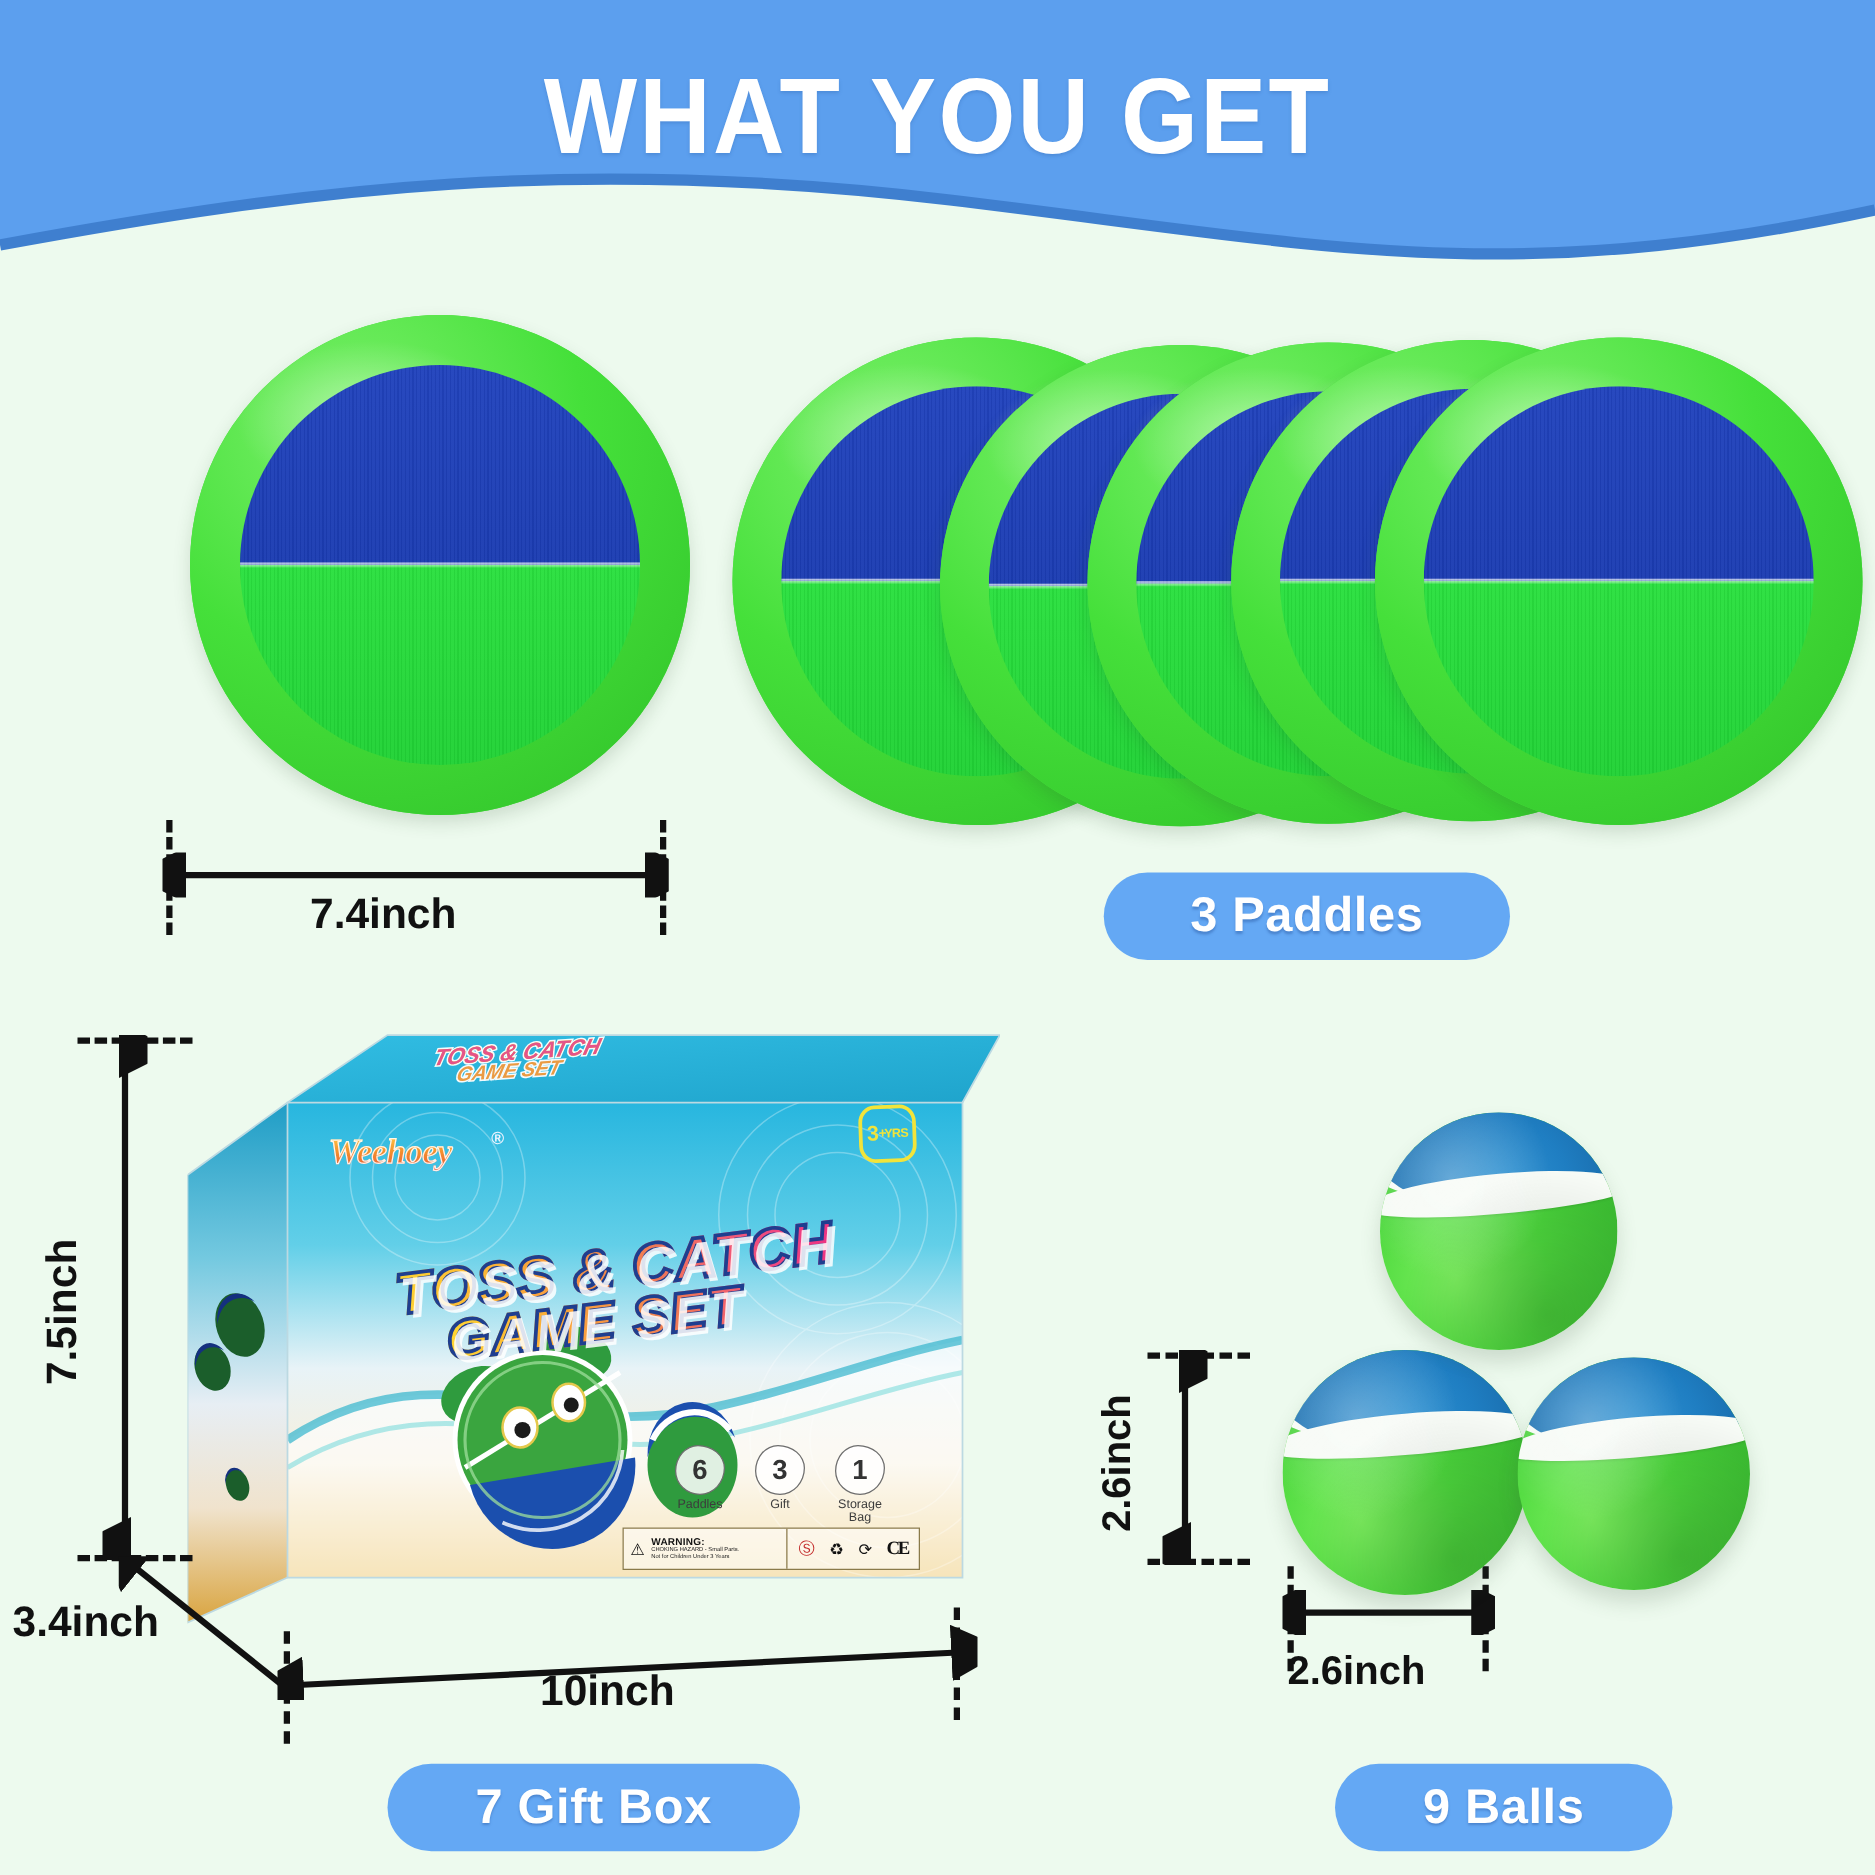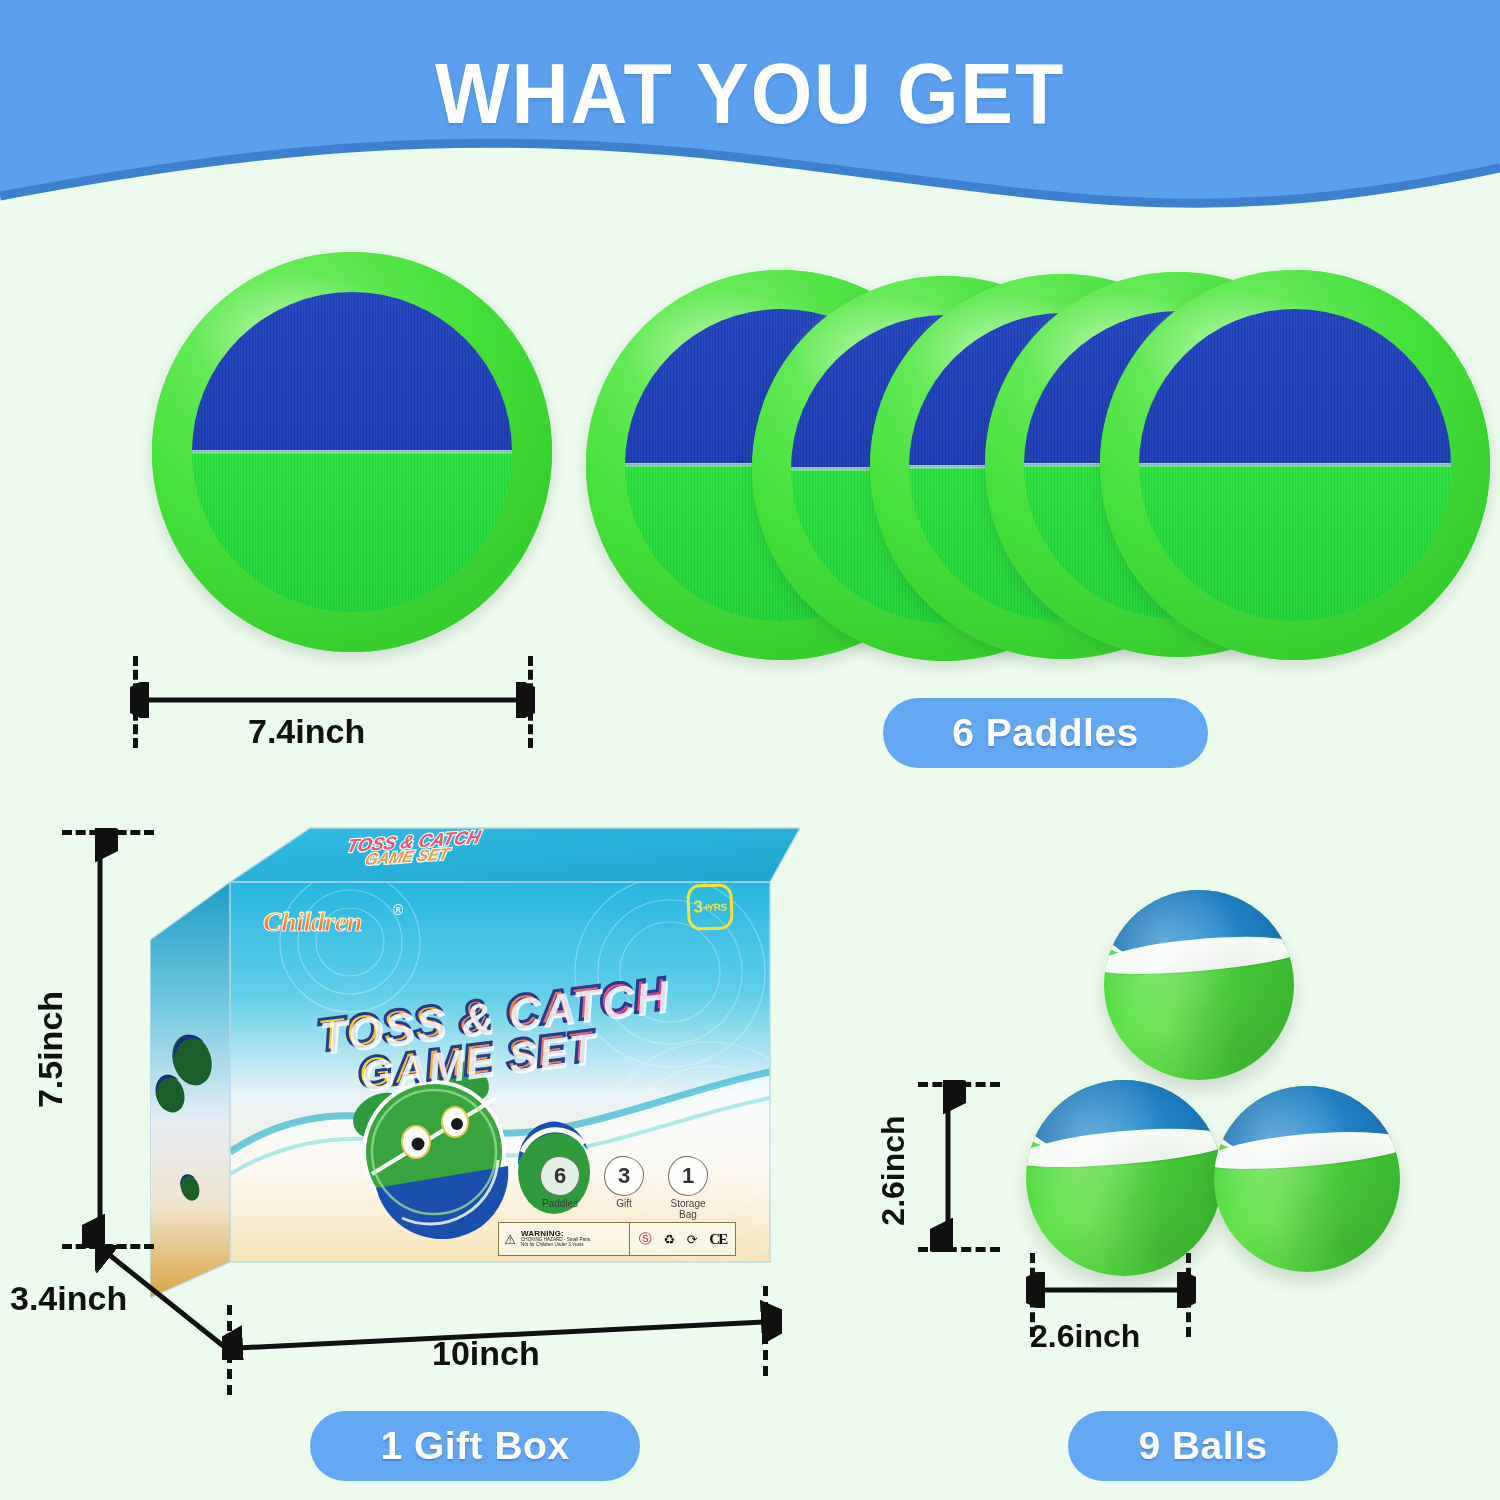--- a/index.html
+++ b/index.html
@@ -275,21 +275,21 @@
         <path d="M9,0 L0,4.5 L9,9 Z" fill="#111"></path>
       </marker>
       <marker id="ahR" markerWidth="9" markerHeight="9" refX="1" refY="4.5" orient="auto">
         <path d="M0,0 L9,4.5 L0,9 Z" fill="#111"></path>
       </marker>
     </defs>
     <line x1="14" y1="18" x2="391" y2="18" stroke="#111" stroke-width="5" marker-start="url(#ahL)" marker-end="url(#ahR)"></line>
   </svg>
   <div class="dim-label" style="left:248px; top:712px; font-size:34px;text-align:right;">7.4inch</div>
 
-  <div class="pill" style="left:883px; top:698px; width:325px; height:70px; font-size:39px;">6 Paddles</div>
+  <div class="pill" style="left:883px; top:698px; width:325px; height:70px; font-size:39px;">3 Paddles</div>
 
   <div class="giftbox">
     <svg width="650" height="485" viewBox="0 0 650 485">
       <defs>
         <linearGradient id="frontGrad" x1="0" y1="0" x2="0" y2="1">
           <stop offset="0%" stop-color="#27b6df"></stop>
           <stop offset="30%" stop-color="#62cfe8"></stop>
           <stop offset="56%" stop-color="#e8f3f7"></stop>
           <stop offset="76%" stop-color="#f6efdc"></stop>
           <stop offset="100%" stop-color="#e9b94b"></stop>
@@ -369,21 +369,21 @@
         <text x="0" y="16" font-family="Liberation Sans, sans-serif" font-size="18" font-weight="bold" font-style="italic" fill="#ef4f85">TOSS &amp; CATCH</text>
         <text x="22" y="30" font-family="Liberation Sans, sans-serif" font-size="16" font-weight="bold" font-style="italic" fill="#ffffff" stroke="#ffffff" stroke-width="2.5" paint-order="stroke">GAME SET</text>
         <text x="22" y="30" font-family="Liberation Sans, sans-serif" font-size="16" font-weight="bold" font-style="italic" fill="#f59a3c">GAME SET</text>
       </g>
 
       <path d="M80,60 L620,60 L620,440 L80,440 Z" fill="none" stroke="#bcd9e2" stroke-width="1.4"></path>
       <path d="M80,60 L160,6 L650,6 L620,60" fill="none" stroke="#bcd9e2" stroke-width="1.4"></path>
       <path d="M0,118 L80,60 M0,118 L0,476 L80,440" fill="none" stroke="#bcd9e2" stroke-width="1.4"></path>
     </svg>
 
-    <div class="logo">Children</div>
+    <div class="logo">Weehoey</div>
     <div class="logo-r">®</div>
 
     <div class="age-badge">
       <span>3</span>
         <sup>+</sup>
         <span class="yrs">YRS</span>
     </div>
 
     <div class="title-block">
       <div class="title-l1 grad-text">TOSS &amp; CATCH</div>
@@ -448,21 +448,21 @@
   </svg>
   <div class="dim-label" style="left:10px; top:1279px; font-size:34px;">3.4inch</div>
 
   <div class="dash-v" style="left:227px; top:1305px; height:90px;"></div>
   <div class="dash-v" style="left:763px; top:1286px; height:90px;"></div>
   <svg style="position:absolute; left:222px; top:1300px;" width="560" height="60">
     <line x1="16" y1="48" x2="544" y2="22" stroke="#111" stroke-width="5" marker-start="url(#ahL)" marker-end="url(#ahR)"></line>
   </svg>
   <div class="dim-label" style="left:432px; top:1334px; font-size:34px;">10inch</div>
 
-  <div class="pill" style="left:310px; top:1411px; width:330px; height:70px; font-size:39px;">1 Gift Box</div>
+  <div class="pill" style="left:310px; top:1411px; width:330px; height:70px; font-size:39px;">7 Gift Box</div>
 
   <div class="ball" style="left:1104px; top:890px; width:190px; height:190px; z-index:3;">
     <div class="b-green"></div>
     <div class="b-seam2"></div>
     <div class="b-blue"></div>
     <div class="b-seam"></div>
     <div class="b-fuzz"></div>
   </div>
   <div class="ball" style="left:1026px; top:1080px; width:196px; height:196px; z-index:2;">
     <div class="b-green"></div>

